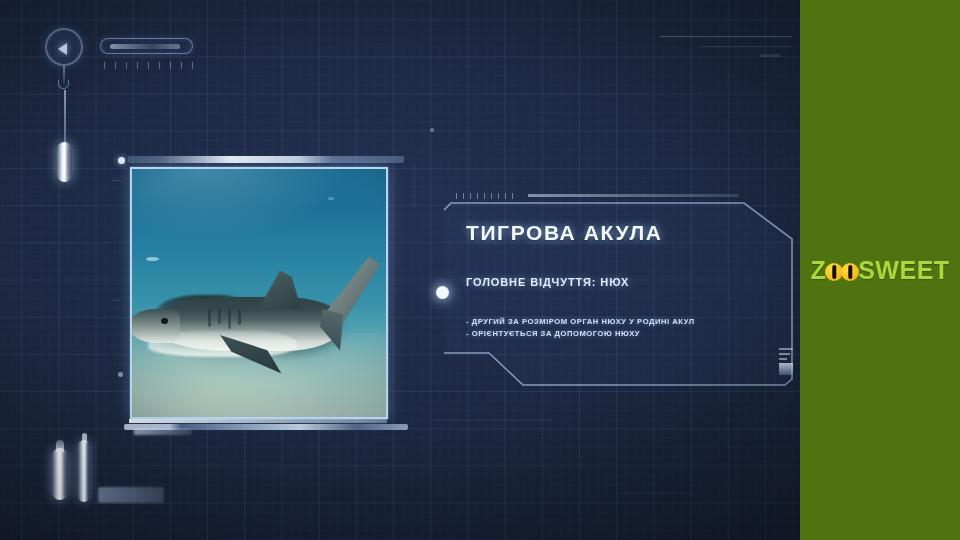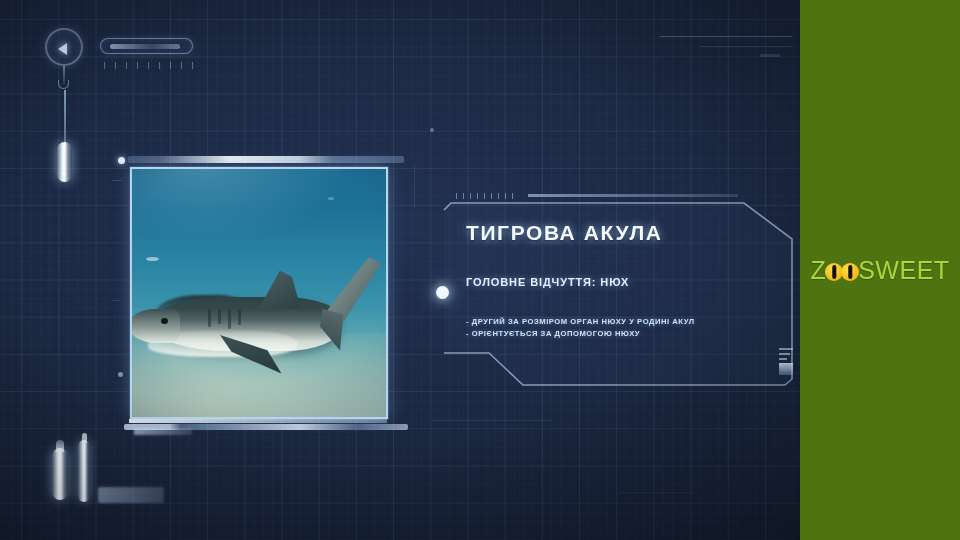--- a/index.html
+++ b/index.html
@@ -328,21 +328,21 @@
   .hud-dot{ position:absolute; border-radius:50%; background:rgba(214,234,255,.75); }
 
   
   .brandpanel{
     position:absolute; left:800px; top:0; width:160px; height:540px;
     background:#4e7310;
   }
   .logo{
     position:absolute; left:0; right:0; top:256px;
     text-align:center;
-    font-size:25px; font-weight:400; letter-spacing:.5px;
+    font-size:25px; font-weight:700; letter-spacing:.5px;
     color:#a8d83a;
     white-space:nowrap;
     text-shadow:0 1px 1px rgba(0,0,0,.25);
   }
   .logo .eye{
     display:inline-block; width:18px; height:18px; border-radius:50%;
     background:radial-gradient(circle at 40% 35%, #ffe14a, #f5b512 70%, #d89a08);
     position:relative; vertical-align:-2px; margin:0 -1px;
   }
   .logo .eye::after{

